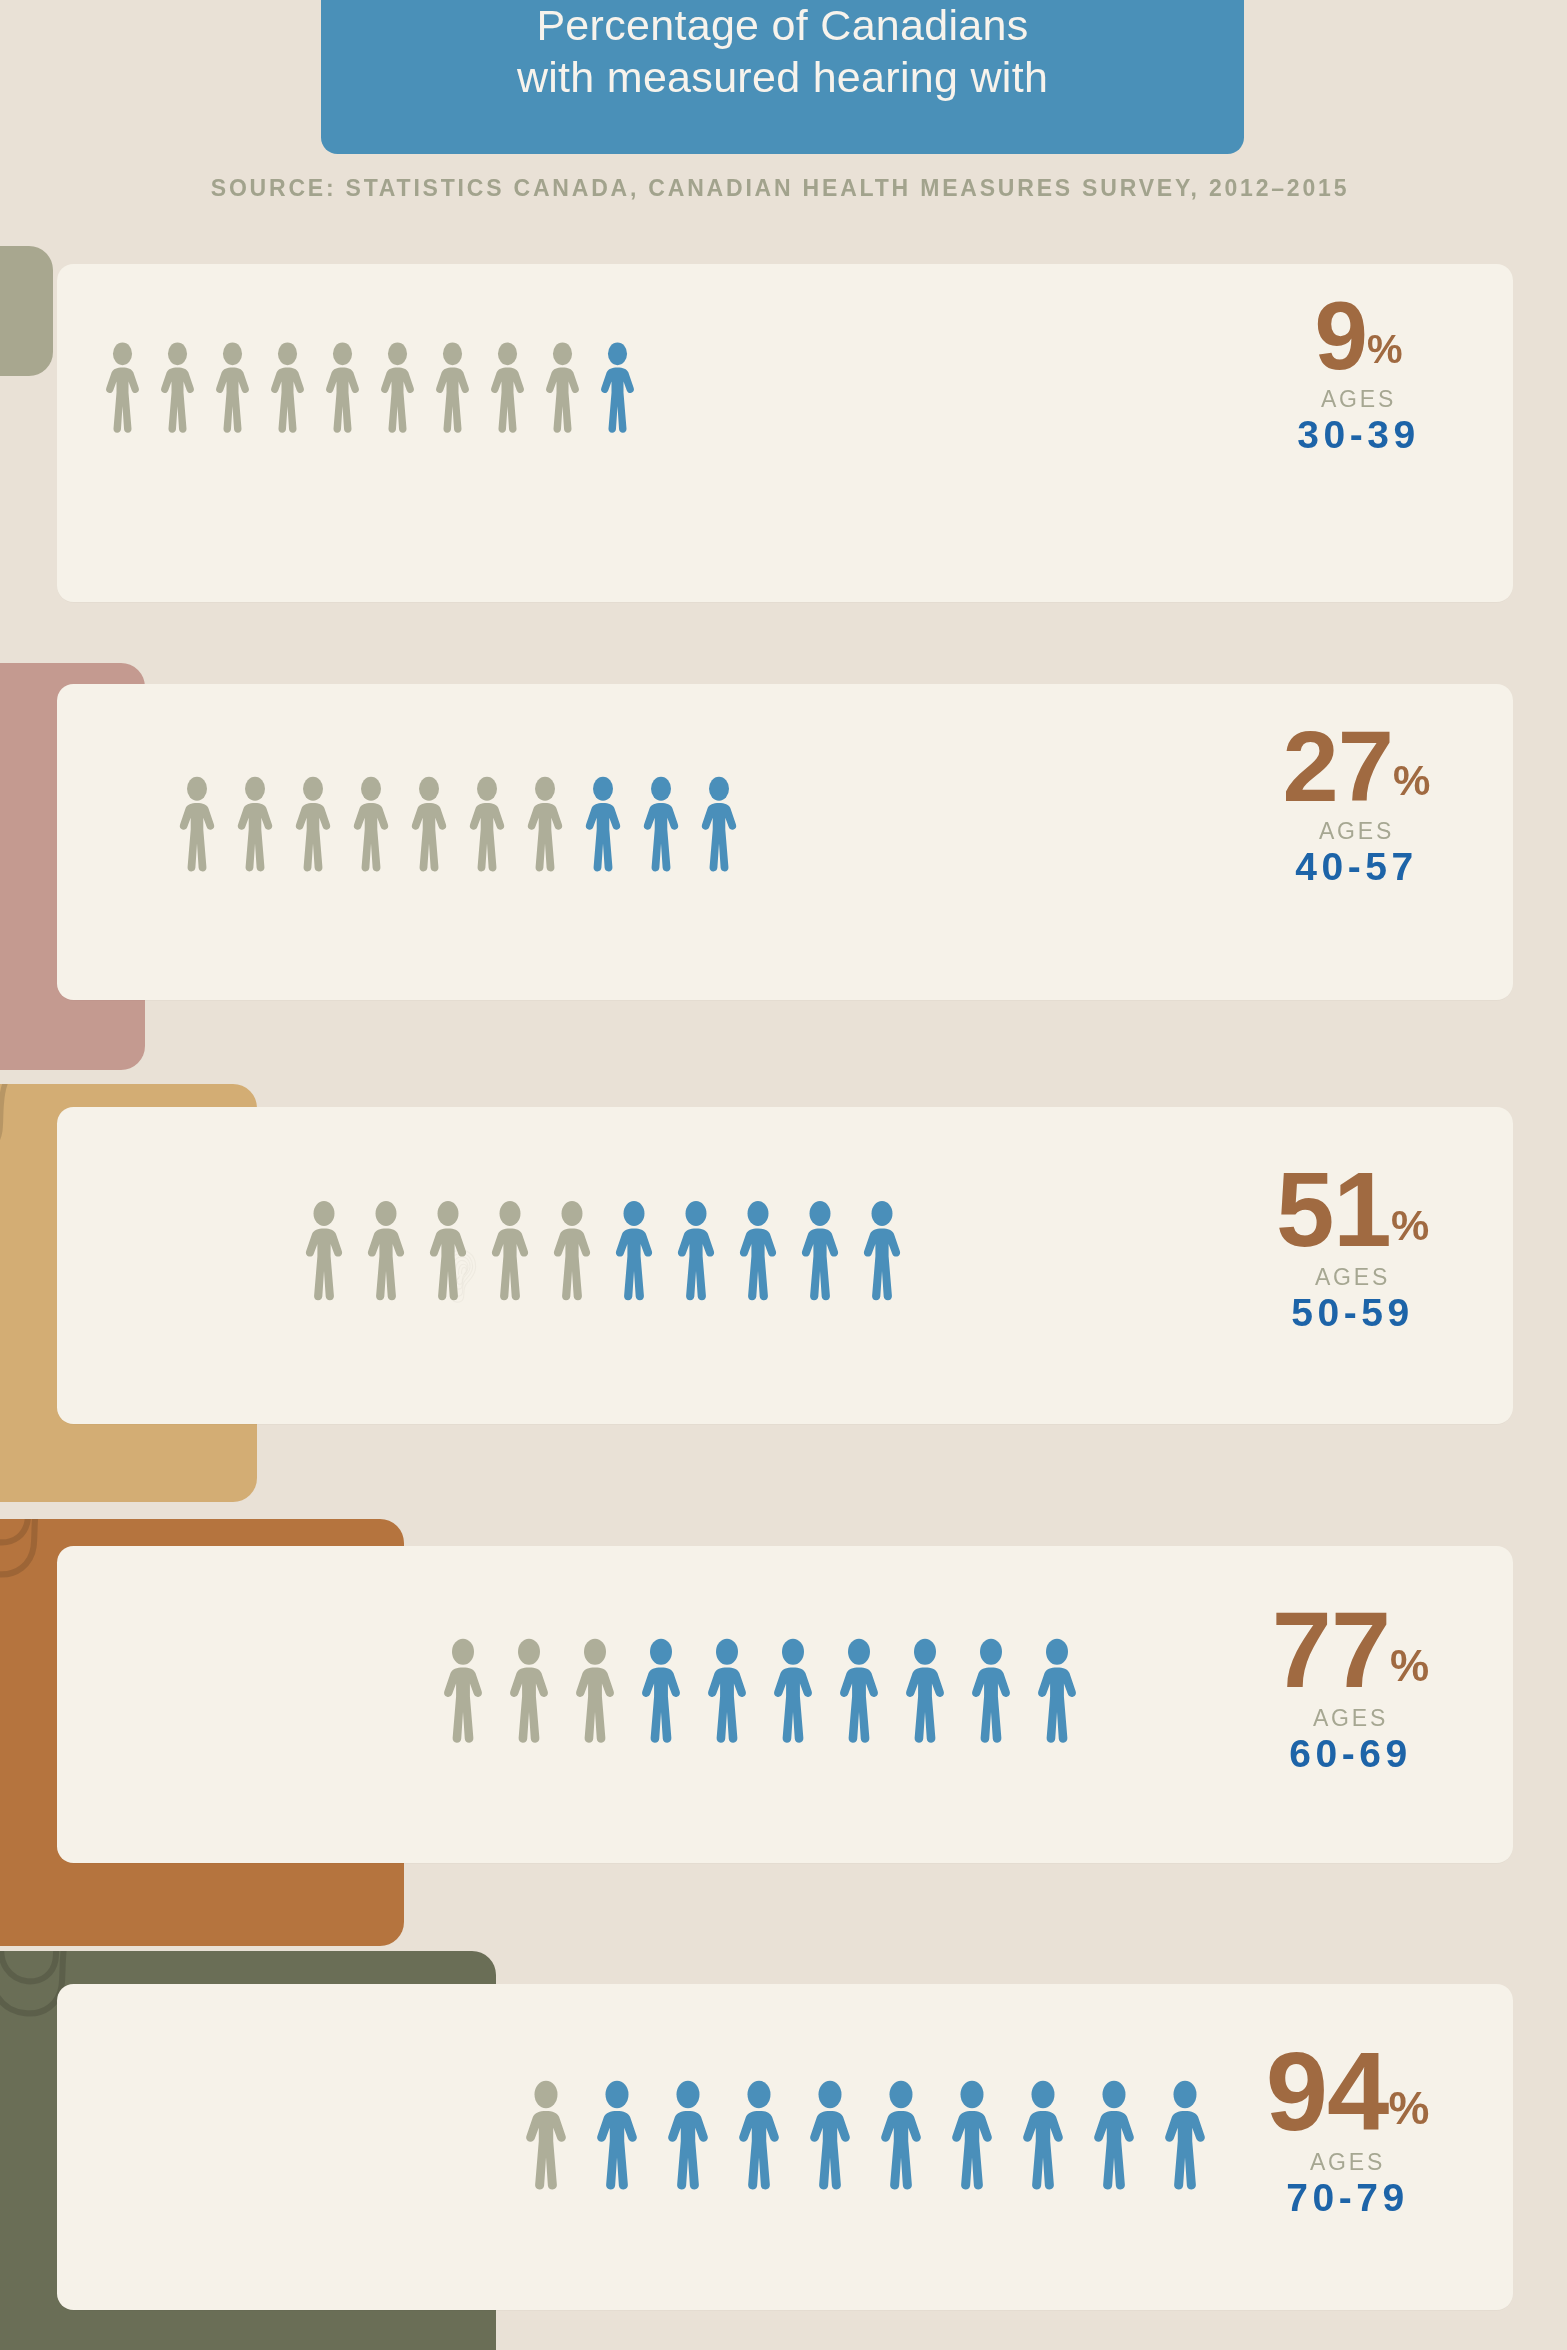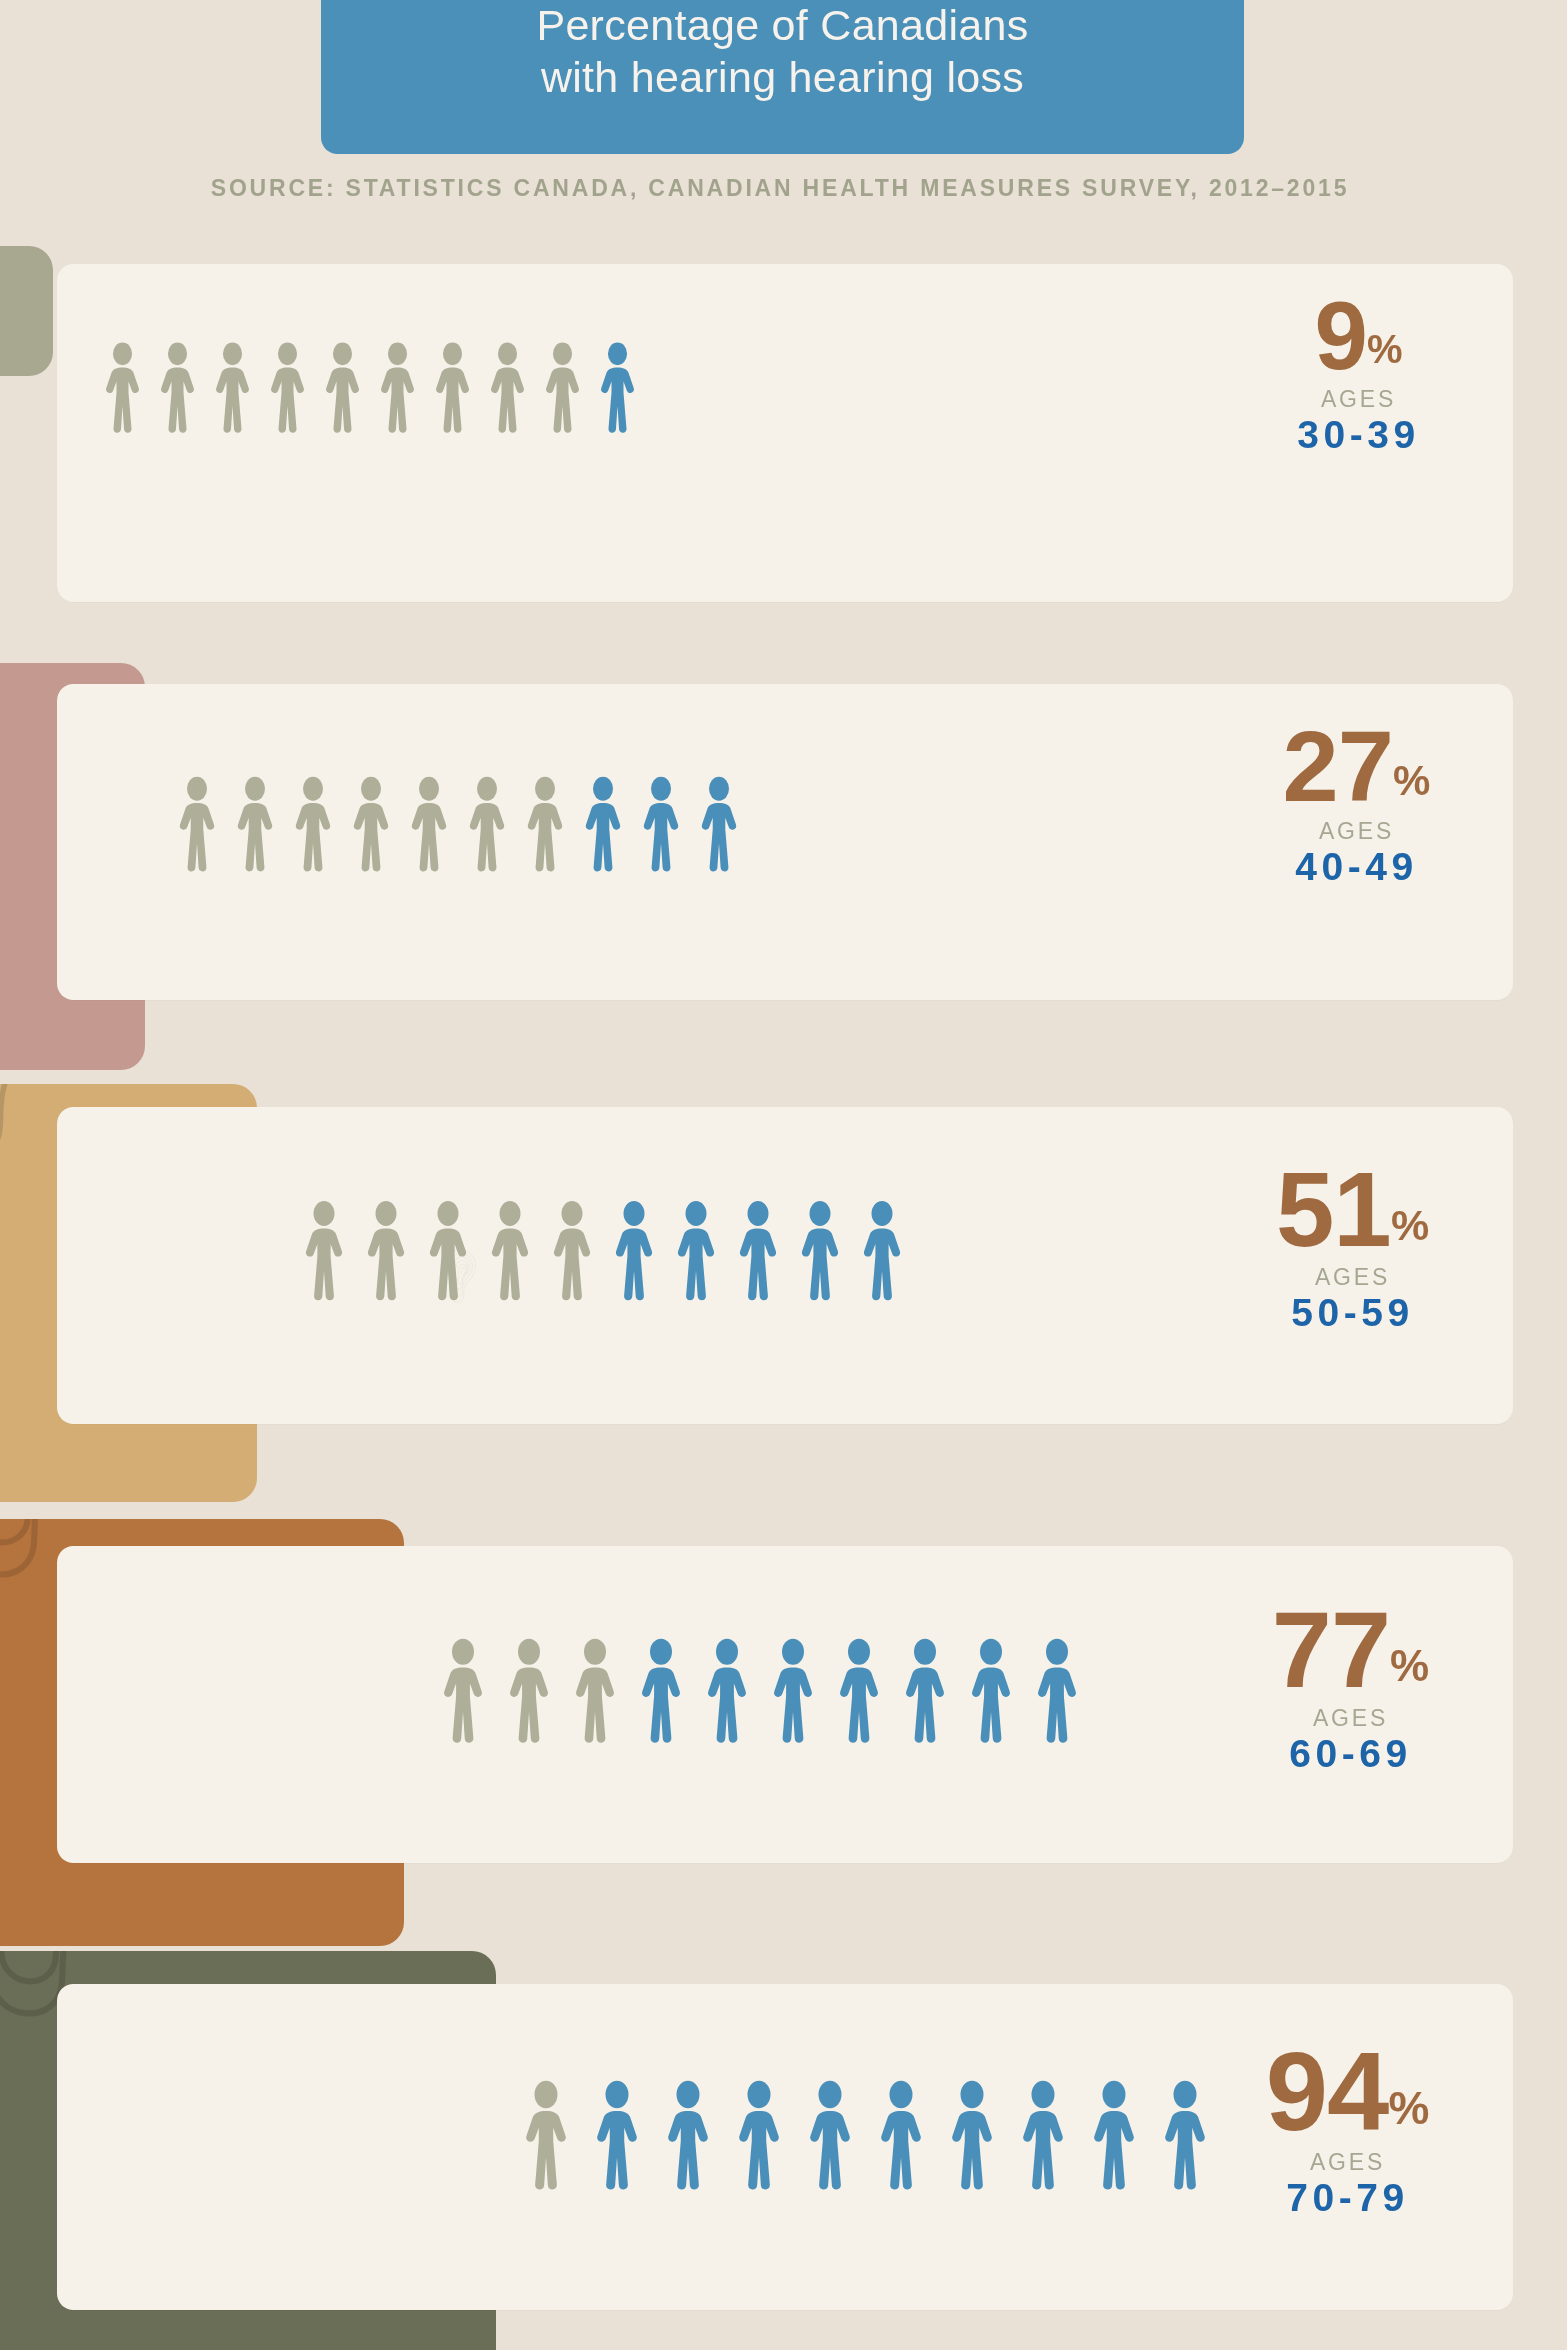--- a/index.html
+++ b/index.html
@@ -69,21 +69,21 @@
   }
   
   .ghost-ear{position:absolute;opacity:.22;}
 </style>
 </head>
 <body>
 
 <div id="title-banner">
   <div>
     <div class="tline">Percentage of Canadians</div>
-    <div class="tline">with hearing hearing loss</div>
+    <div class="tline">with measured hearing with</div>
   </div>
 </div>
 
 <div id="source-line">SOURCE: STATISTICS CANADA, CANADIAN HEALTH MEASURES SURVEY, 2012–2015</div>
 
 <div id="rows-container">
     <div class="row" style="top: 0px; height: 0px;">
       <div class="tab" style="top: 246px; width: 53px; height: 130px; background: rgb(168, 167, 143);"></div>
       <div class="card" style="left: 57px; top: 264px; width: 1456px; height: 338px; background: rgb(246, 242, 233);"></div>
       <div class="people" style="left: 103px; top: 342px;">
@@ -215,21 +215,21 @@
         <span style="display:inline-block;width:58px;text-align:left;">
           <svg class="person" width="40" height="96" viewBox="0 0 42 100" xmlns="http://www.w3.org/2000/svg">
     <ellipse cx="21" cy="13" rx="10.5" ry="12.5" fill="#4a8fba"></ellipse>
     <path fill="#4a8fba" d="M21 28c-6.2 0-10.2 1.6-11.9 5.3L3.2 50.6c-.9 2.4.3 4.6 2.5 5.3 2.2.7 4.3-.4 5.1-2.7l3.6-9.8v12.4l-3.3 39.5c-.2 2.5 1.5 4.4 3.9 4.5 2.3.1 4-1.4 4.3-3.8L21 70.5l1.7 25.5c.3 2.4 2 3.9 4.3 3.8 2.4-.1 4.1-2 3.9-4.5l-3.3-39.5V43.4l3.6 9.8c.8 2.3 2.9 3.4 5.1 2.7 2.2-.7 3.4-2.9 2.5-5.3l-5.9-17.3C31.2 29.6 27.2 28 21 28z"></path>
   </svg>
         </span>
       </div>
       <div class="stat" style="left: 1173px; top: 720px; width: 367px;">
         <div><span class="num" style="font-size: 101px; color: rgb(160, 106, 65);">27</span><span class="pct" style="font-size: 42px; color: rgb(160, 106, 65);">%</span></div>
         <span class="ages" style="font-size: 23px; color: rgb(166, 167, 146);">AGES</span>
-        <span class="range" style="font-size: 39px; color: rgb(29, 100, 168);">40-49</span>
+        <span class="range" style="font-size: 39px; color: rgb(29, 100, 168);">40-57</span>
       </div>
     </div>
     <div class="row" style="top: 0px; height: 0px;">
       <div class="tab" style="top: 1084px; width: 257px; height: 418px; background: rgb(211, 173, 116);">
         <div style="position: absolute; left: 77px; top: 75px;">
           <svg width="185" height="268" viewBox="0 0 160 250" xmlns="http://www.w3.org/2000/svg" fill="none" stroke="#000" stroke-opacity="0.13" stroke-width="5" stroke-linecap="round">
     <path d="M18 140C6 84 30 20 82 18c48-2 72 38 68 80-3 33-26 50-40 68-14 18-10 44-12 58-2 14-14 24-30 22-20-2-30-20-28-40 2-22 20-34 30-46"></path>
     <path d="M32 134C24 88 44 34 84 33c38-1 56 30 53 63-3 28-22 41-34 57-12 16-8 38-10 50-2 11-11 18-23 17-15-2-23-15-21-30 2-17 16-26 24-35"></path>
     <path d="M47 130C42 93 57 48 87 47c28-1 41 23 39 47-2 21-17 31-26 43-9 12-6 30-8 39-2 9-8 14-18 13-11-1-17-11-15-22 1-13 12-20 18-27"></path>
     <path d="M61 127c-3-29 8-63 29-64 20-1 28 17 27 34-2 15-12 23-19 32-7 9-5 23-6 30-2 7-6 10-13 9-8-1-12-8-11-16 1-9 9-15 13-20"></path>

